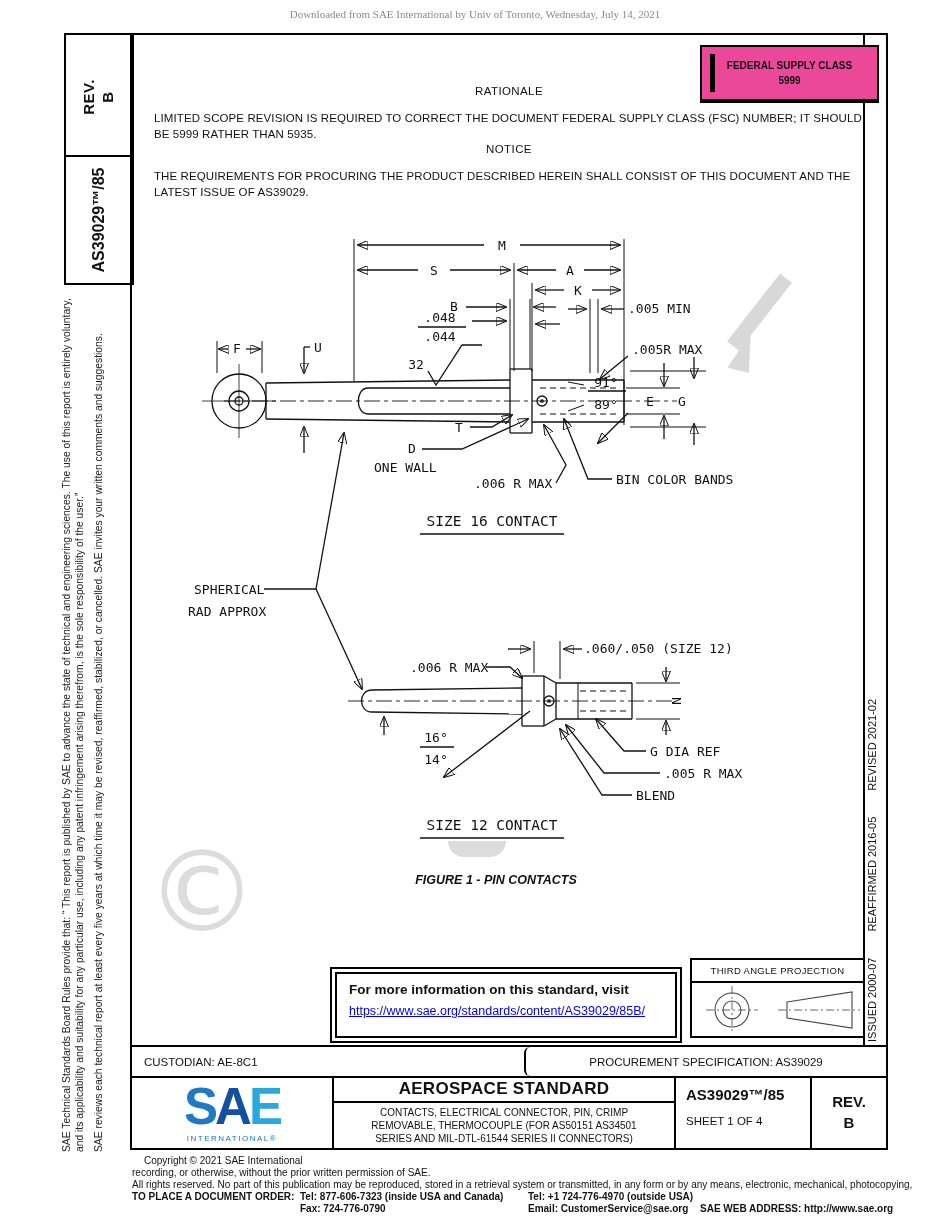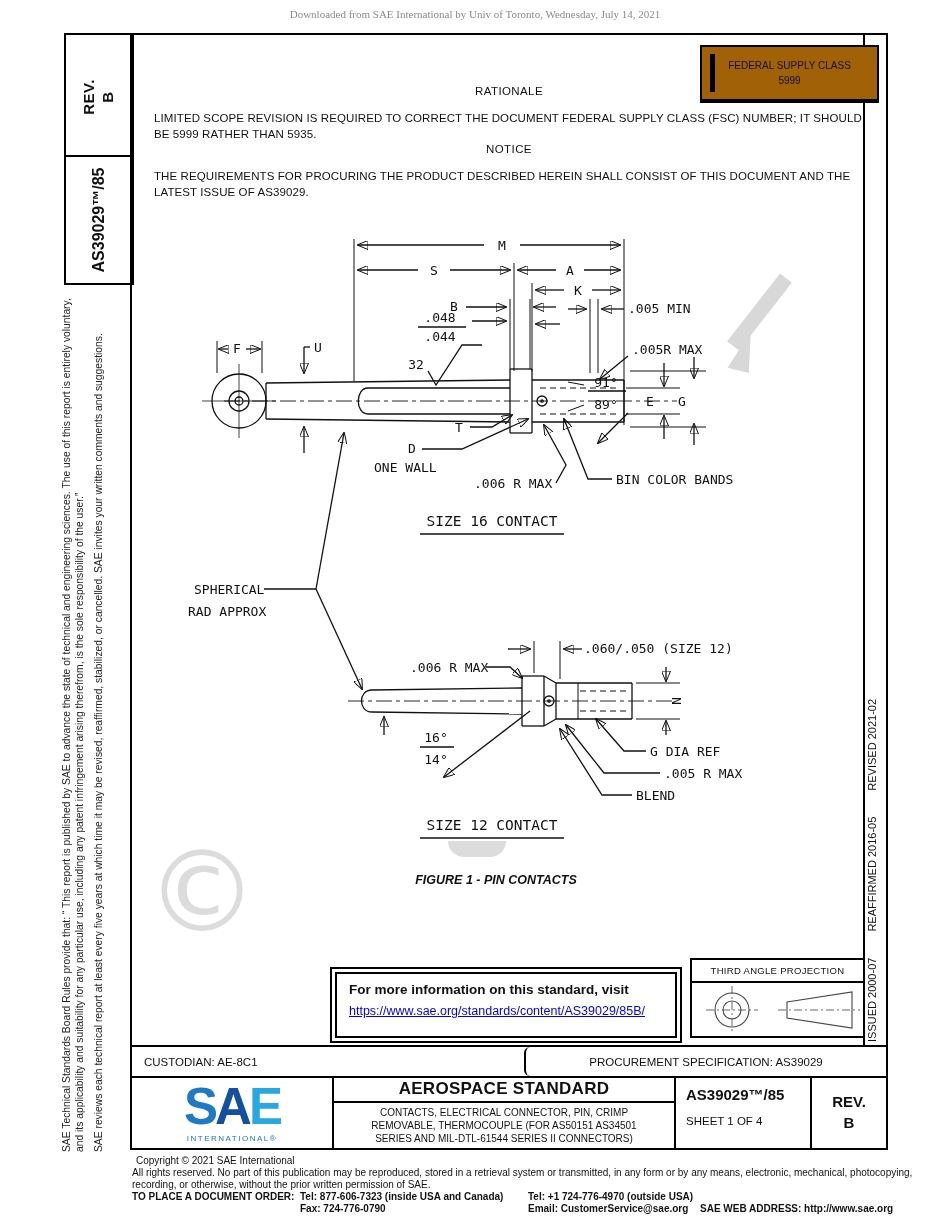--- a/index.html
+++ b/index.html
@@ -22,22 +22,22 @@
   .side-disclaimer{left:60px;top:1152px;width:866px;height:64px;transform:rotate(-90deg);
                    transform-origin:0 0;font-size:10.3px;line-height:1.3;color:#222;}
   .side-disclaimer p{margin:0 0 5px 0;}
   
   .frame{left:130px;top:33px;width:758px;height:1117px;border:2px solid #000;box-sizing:border-box;}
   .strip-line{left:731px;top:0;width:0;height:1010px;border-left:2px solid #000;}
   .right-dates{left:734px;top:1007px;width:430px;height:20px;transform:rotate(-90deg);
                transform-origin:0 0;display:flex;gap:26px;font-size:11px;white-space:nowrap;}
   
   .fsc{left:568px;top:10px;width:175px;height:52px;border:2px solid #000;border-bottom-width:4px;
-       background:#a16207;display:flex;align-items:center;justify-content:center;text-align:center;
-       font-size:10px;line-height:1.5;}
+       background:#ec4899;display:flex;align-items:center;justify-content:center;text-align:center;
+       font-size:10px;line-height:1.5;font-weight:bold;}
   .fsc-bar{position:absolute;left:8px;top:7px;bottom:7px;width:5px;background:#000;}
   .heading-c{width:100%;text-align:center;font-size:11.5px;letter-spacing:.4px;}
   .bodytext{font-size:11.5px;line-height:1.35;letter-spacing:.1px;}
   
   .wm{color:#dcdcdc;user-select:none;}
   .wm-c{left:14px;top:792px;font-size:112px;font-family:"DejaVu Sans",sans-serif;}
   .wm-bar{left:620px;top:234px;width:15px;height:86px;background:#d8d8d8;transform:rotate(38deg);}
   .wm-wedge{left:600px;top:296px;width:0;height:0;border-left:14px solid transparent;
             border-right:8px solid transparent;border-bottom:40px solid #d8d8d8;transform:rotate(14deg);}
   .wm-blob{left:316px;top:806px;width:58px;height:16px;background:#dcdcdc;
@@ -377,27 +377,27 @@
       </div>
       <div class="t-rev">
         <span>REV.</span>
         <span>B</span>
       </div>
     </div>
   </div>
 
   <div class="abs footer">
     <div class="frow">
-        <span class="f-abs" style="left:4px;">Copyright © 2021 SAE International</span>
+        <span class="f-abs" style="left:12px;">Copyright © 2021 SAE International</span>
+      </div>
+    <div class="frow">
+        <span class="f-abs" style="left:0;">recording, or otherwise, without the prior written permission of SAE.</span>
       </div>
     <div class="frow">
         <span class="f-abs" style="left:0;">All rights reserved. No part of this publication may be reproduced, stored in a retrieval system or transmitted, in any form or by any means, electronic, mechanical, photocopying,</span>
-      </div>
-    <div class="frow">
-        <span class="f-abs" style="left:0;">recording, or otherwise, without the prior written permission of SAE.</span>
       </div>
     <div class="frow bold-row">
       <span class="f-abs" style="left:0;">TO PLACE A DOCUMENT ORDER:</span>
       <span class="f-abs" style="left:168px;">Tel: 877-606-7323 (inside USA and Canada)</span>
       <span class="f-abs" style="left:396px;">Tel: +1 724-776-4970 (outside USA)</span>
     </div>
     <div class="frow bold-row">
       <span class="f-abs" style="left:168px;">Fax: 724-776-0790</span>
       <span class="f-abs" style="left:396px;">Email: CustomerService@sae.org</span>
       <span class="f-abs" style="left:568px;">SAE WEB ADDRESS: http://www.sae.org</span>

